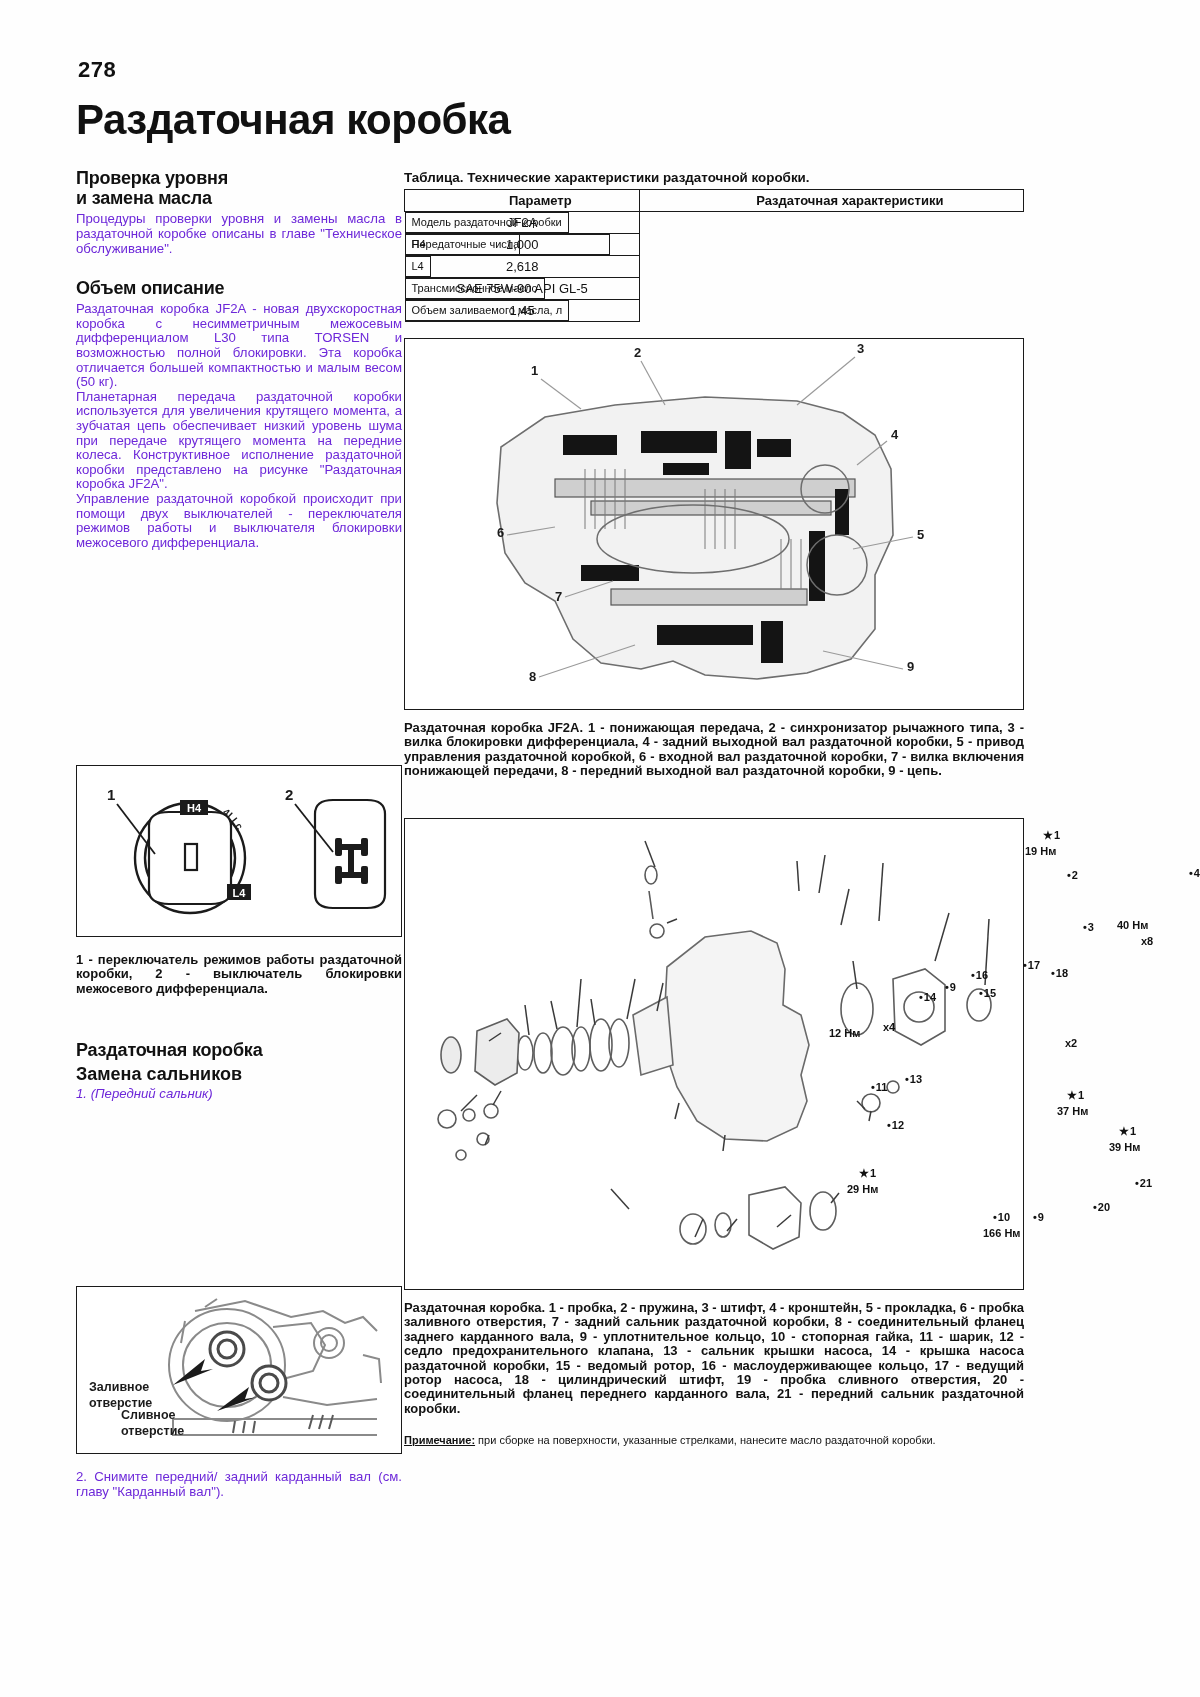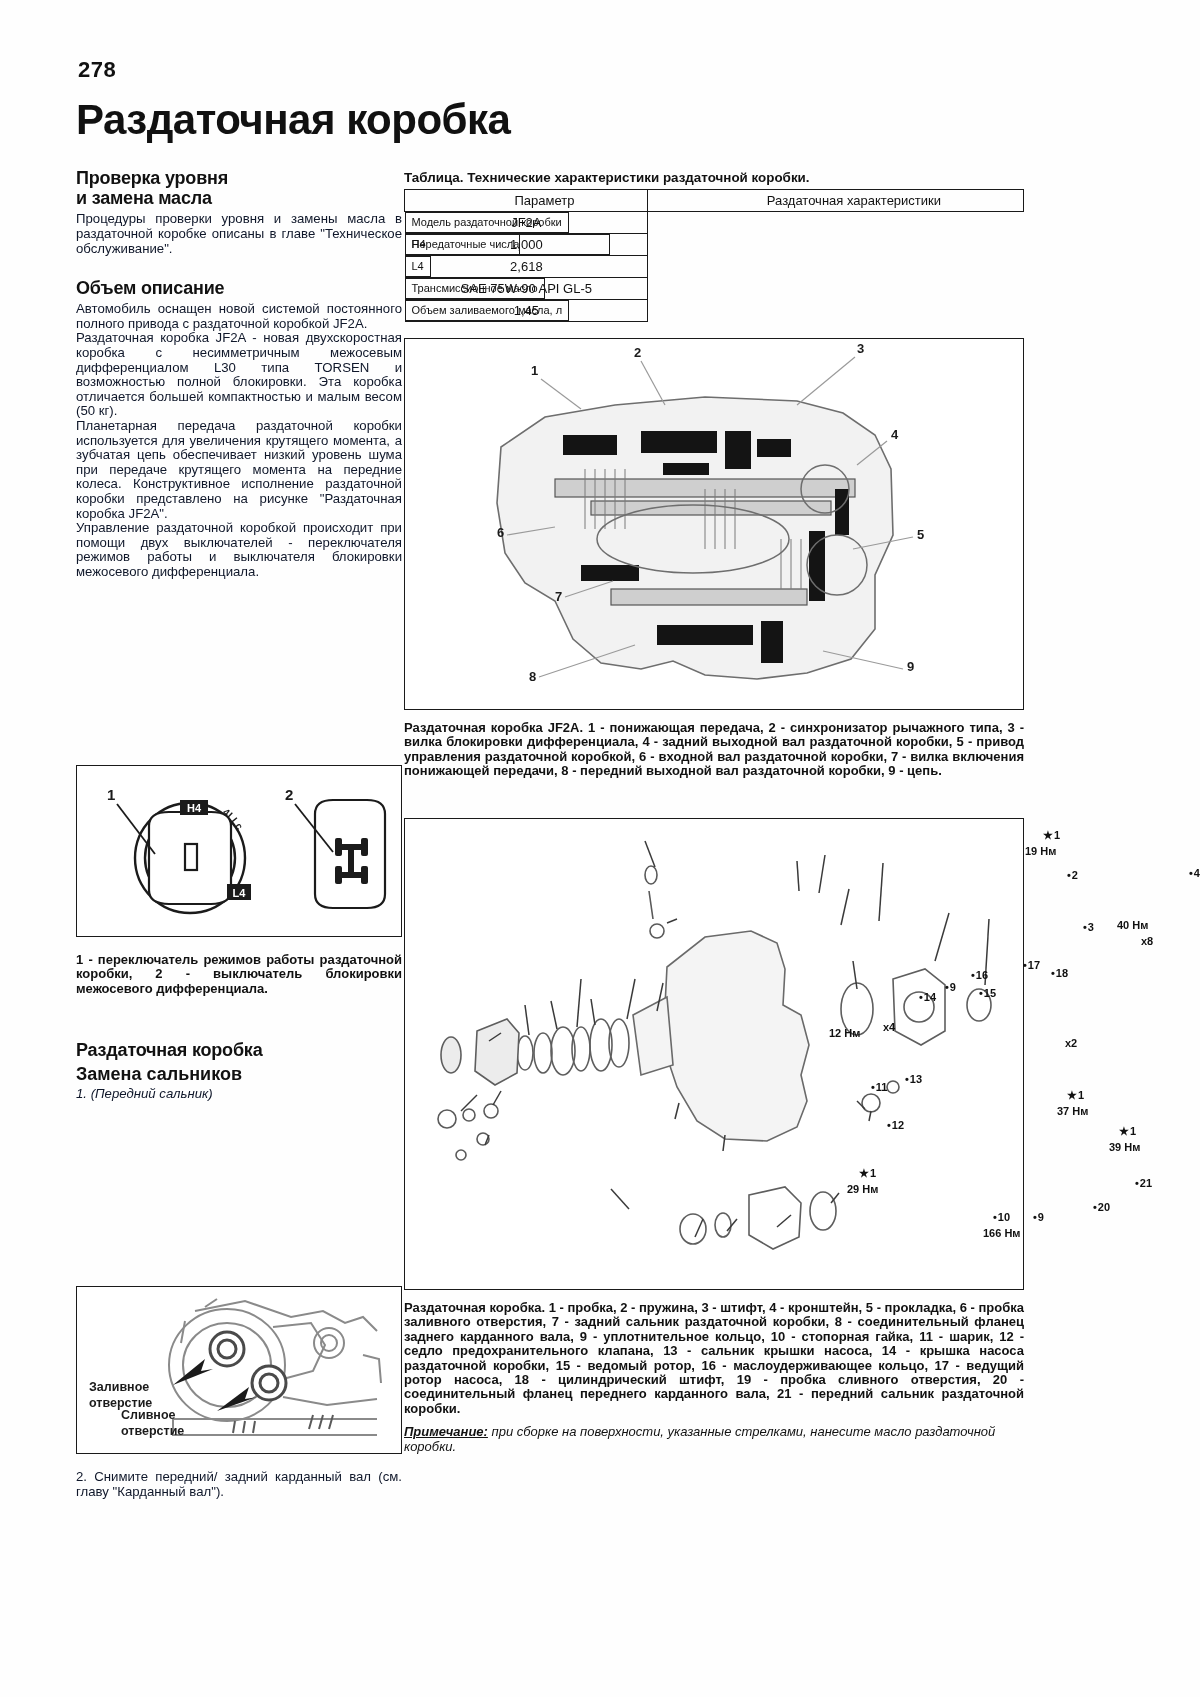--- a/index.html
+++ b/index.html
@@ -31,21 +31,21 @@
   }
   h2.sec {
     font-size:18px; font-weight:bold; margin:0 0 4px 0; line-height:1.12;
     letter-spacing:-0.2px;
   }
   h3.sub {
     font-size:18px; font-weight:bold; margin:2px 0 2px 0; line-height:1.15;
   }
   p.body {
     font-size:13.2px; line-height:14.6px; margin:0 0 0 0;
-    text-align:justify; color:#0f172a;
+    text-align:justify; color:#6d28d9;
   }
   .italic { font-style:italic; }
   .spacer-md { height:22px; }
 
   
   .figbox {
     border:1.6px solid #1a1a1a; background:#fff; position:relative;
   }
   .cap {
     font-size:13px; line-height:14.4px; font-weight:bold; text-align:justify;
@@ -65,28 +65,28 @@
   
   .right-col { position:absolute; left:404px; top:170px; width:620px; }
   .tbl-title { font-size:13.4px; font-weight:bold; margin-bottom:4px; }
   table.spec {
     border-collapse:collapse; width:620px; font-size:13px;
   }
   table.spec td, table.spec th {
     border:1.4px solid #1a1a1a; padding:3px 6px; text-align:center;
     font-weight:normal; height:21px;
   }
-  table.spec th { font-weight:normal;padding-left:43px; }
+  table.spec th { font-weight:bold;padding-left:43px; }
   table.spec td.lbl { text-align:left; }
 
   .fig1 { position:absolute; left:404px; top:338px; width:620px; height:372px; }
   .fig1cap { position:absolute; left:404px; top:716px; width:620px; }
   .fig2 { position:absolute; left:404px; top:818px; width:620px; height:472px; }
   .fig2cap { position:absolute; left:404px; top:1296px; width:620px; }
-  .note { font-size:13px; line-height:14.4px; font-style:italic; margin-top:9px; }
+  .note { font-size:11px; line-height:14.4px; margin-top:17px; }
   .note .u { text-decoration:underline; font-weight:bold; }
 
   
   .lbl {
     position:absolute; font-size:11px; font-weight:bold; color:#111;
     white-space:nowrap;
   }
   .torq { position:absolute; font-size:11px; font-weight:bold; color:#111; white-space:nowrap;}
   svg { display:block; }
 </style>
@@ -98,21 +98,20 @@
   <div class="page-number">278</div>
 
   <div class="page-title">Раздаточная коробка</div>
 
   <div class="left-col">
     <h2 class="sec" style="white-space:pre-line;">Проверка уровня
 и замена масла</h2>
     <p class="body">Процедуры проверки уровня и замены масла в раздаточной коробке описаны в главе "Техническое обслуживание".</p>
     <div class="spacer-md"></div>
     <h2 class="sec">Объем описание</h2>
-    <p class="body">Автомобиль оснащен новой системой постоянного полного привода с раздаточной коробкой JF2A.</p>
     <p class="body">Раздаточная коробка JF2A - новая двухскоростная коробка с несимметричным межосевым дифференциалом L30 типа TORSEN и возможностью полной блокировки. Эта коробка отличается большей компактностью и малым весом (50 кг).</p>
     <p class="body">Планетарная передача раздаточной коробки используется для увеличения крутящего момента, а зубчатая цепь обеспечивает низкий уровень шума при передаче крутящего момента на передние колеса. Конструктивное исполнение раздаточной коробки представлено на рисунке "Раздаточная коробка JF2A".</p>
     <p class="body">Управление раздаточной коробкой происходит при помощи двух выключателей - переключателя режимов работы и выключателя блокировки межосевого дифференциала.</p>
   </div>
 
   <div class="figbox switch-fig">
     <svg width="323" height="169" viewBox="0 0 323 169">
 
       <g fill="none" stroke="#1b1b1b" stroke-width="2.4">
         <circle cx="113" cy="92" r="55"></circle>

